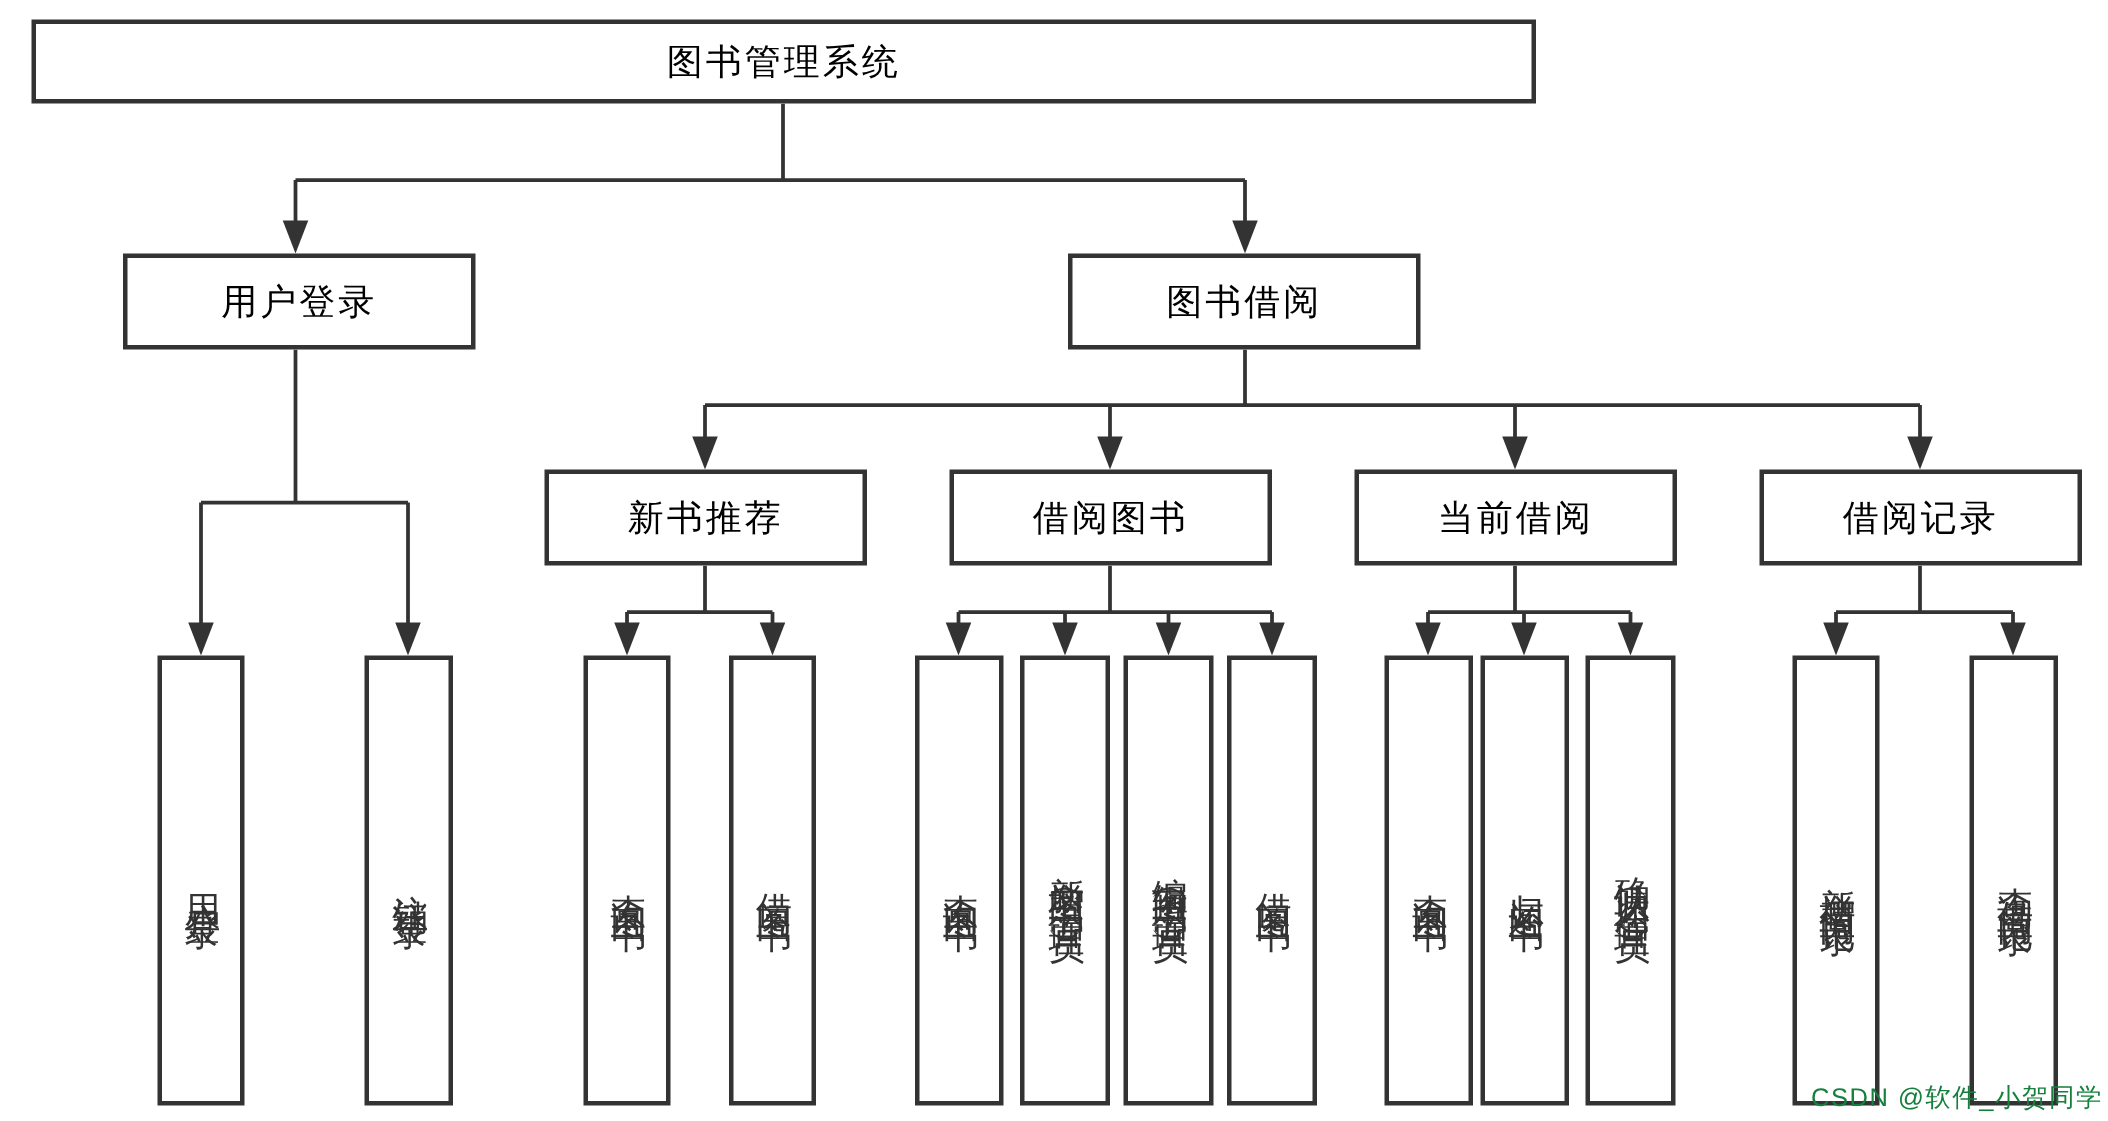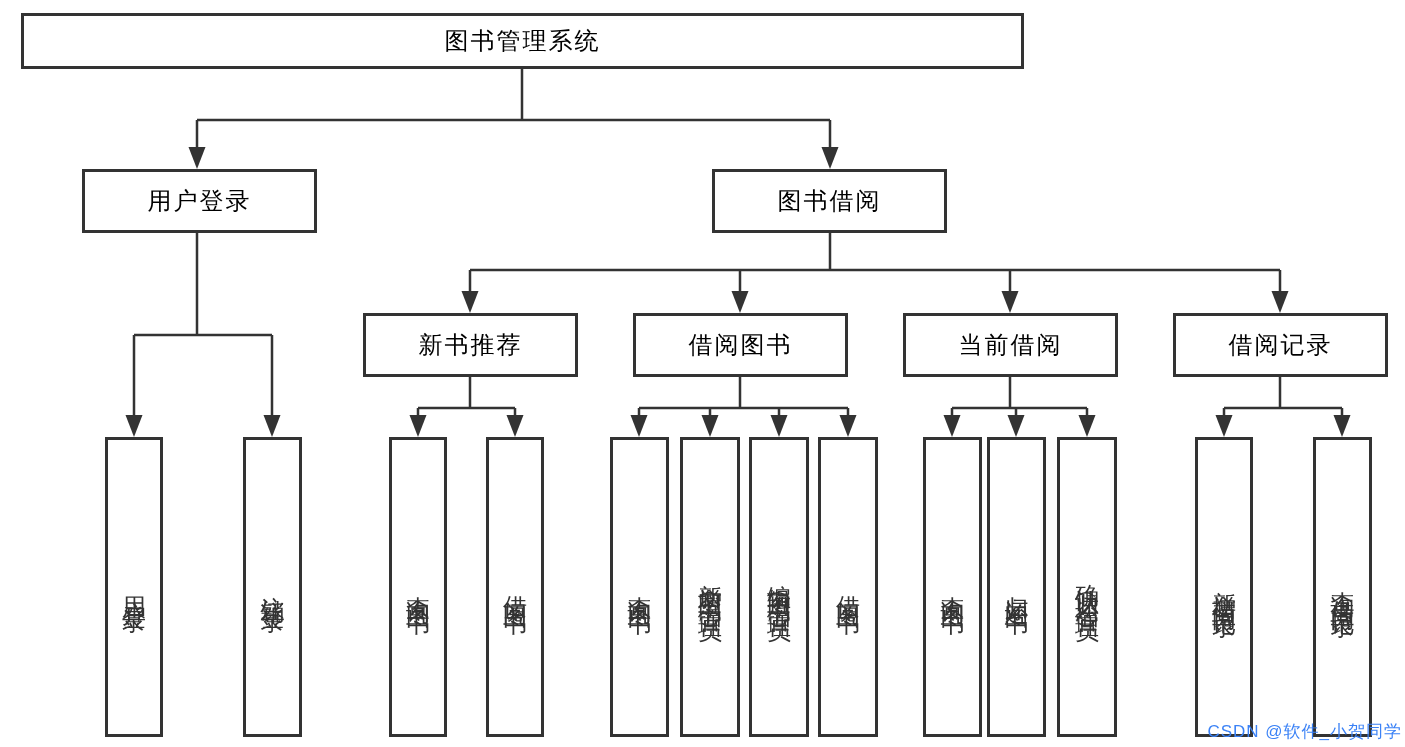--- a/index.html
+++ b/index.html
@@ -40,21 +40,21 @@
     font-size: 24px;
     letter-spacing: 5px;
     color: #333333;
     line-height: 1;
   }
   #watermark {
     position: absolute;
     right: 3px;
     bottom: 4px;
     font-size: 17px;
-    color: #3b82f6;
+    color: #15803d;
     letter-spacing: 1px;
     z-index: 3;
     white-space: nowrap;
   }
 </style>
 </head>
 <body>
 
 <div id="canvas">
 

